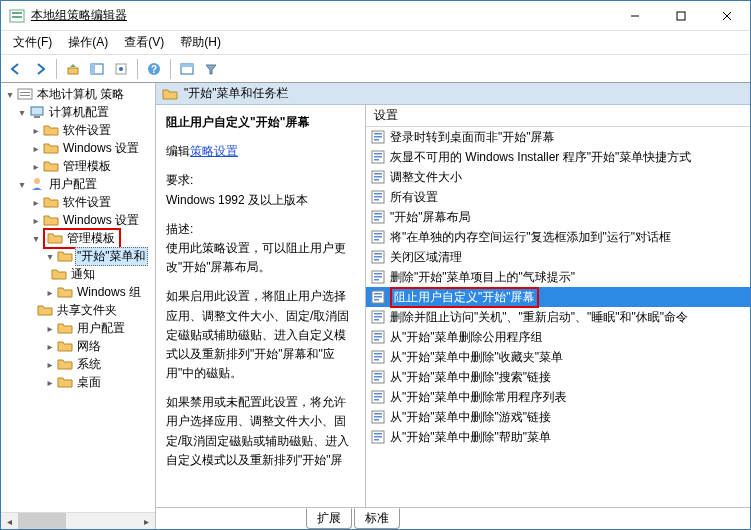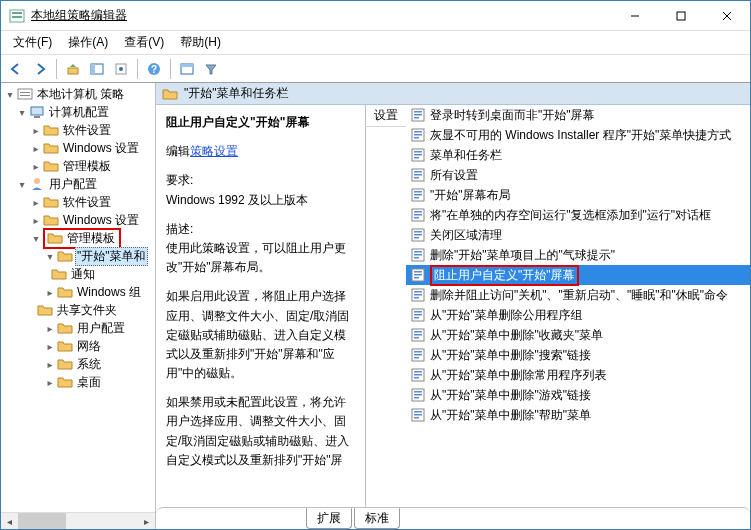--- a/index.html
+++ b/index.html
@@ -24,28 +24,28 @@
   .tree-row.selected .label { background: #cce8ff; border: 1px dotted #666; padding: 0 1px; }
   .red-box { border: 2px solid #d00; display: inline-flex; align-items: center; padding: 0 2px; }
   .main { flex: 1; display: flex; flex-direction: column; min-width: 0; }
   .header-strip { height: 22px; background: #d6e4f2; display: flex; align-items: center; padding: 0 6px; border-bottom: 1px solid #b0c4d8; }
   .header-strip .folder-icon { width: 16px; height: 16px; margin-right: 6px; }
   .content { flex: 1; display: flex; min-height: 0; }
   .desc-pane { width: 210px; border-right: 1px solid #c0c0c0; padding: 8px 10px; overflow: auto; font-size: 12px; line-height: 1.6; }
   .desc-pane h4 { margin: 0 0 10px 0; font-size: 12px; font-weight: bold; }
   .desc-pane .linkish { color: #1d4ed8; text-decoration: underline; }
   .desc-pane p { margin: 0 0 10px 0; }
-  .list-pane { flex: 1; display: flex; flex-direction: row; min-width: 0; }
+  .list-pane { flex: 1; display: flex; flex-direction: column; min-width: 0; }
   .list-head { height: 22px; display: flex; align-items: center; border-bottom: 1px solid #d8d8d8; padding: 0 8px; }
   .list-items { flex: 1; overflow: auto; }
   .list-row { display: flex; align-items: center; height: 20px; padding: 0 4px; white-space: nowrap; }
   .list-row .licon { width: 16px; height: 16px; margin-right: 4px; flex-shrink: 0; }
   .list-row.highlighted { background: #2e89e5; color: #fff; }
   .list-row.highlighted .inner-red { border: 2px solid #d00; padding: 0 2px; display: inline-block; }
-  .tabs { height: 22px; border-top: 1px solid #c0c0c0; display: flex; align-items: flex-end; padding-left: 150px; border-radius: 7px; }
+  .tabs { height: 22px; border-top: 1px solid #c0c0c0; display: flex; align-items: flex-end; padding-left: 150px; }
   .tab { border: 1px solid #999; border-top: 1px solid #fff; border-radius: 0 0 4px 4px; padding: 1px 10px; margin-right: 2px; background: #fff; font-size: 12px; }
   .folder-icon svg, .ticon svg, .licon svg, .icon svg { width: 100%; height: 100%; }
   .hscroll { height: 17px; border-top: 1px solid #ddd; display: flex; align-items: center; background: #f0f0f0; }
   .hscroll .track { flex: 1; height: 100%; background: #f0f0f0; position: relative; }
   .hscroll .thumb { position: absolute; left: 0; top: 0; height: 100%; width: 40%; background: #cdcdcd; }
   .hscroll .arrowbtn { width: 17px; height: 17px; display:flex; align-items:center; justify-content:center; color:#555; font-size:10px; }
 </style>
 </head>
 <body>
 
@@ -351,21 +351,21 @@
                   </svg></span>
                 <span>灰显不可用的 Windows Installer 程序"开始"菜单快捷方式</span>
               </div>
               <div class="list-row">
                 <span class="licon"><svg viewBox="0 0 16 16">
                     <rect x="2" y="2" width="12" height="12" fill="#fff" stroke="#888"></rect>
                     <rect x="4" y="4" width="8" height="1.5" fill="#5a8bd8"></rect>
                     <rect x="4" y="7" width="8" height="1.5" fill="#5a8bd8"></rect>
                     <rect x="4" y="10" width="5" height="1.5" fill="#5a8bd8"></rect>
                   </svg></span>
-                <span>菜单和任务栏</span>
+                <span>调整文件大小</span>
               </div>
               <div class="list-row">
                 <span class="licon"><svg viewBox="0 0 16 16">
                     <rect x="2" y="2" width="12" height="12" fill="#fff" stroke="#888"></rect>
                     <rect x="4" y="4" width="8" height="1.5" fill="#5a8bd8"></rect>
                     <rect x="4" y="7" width="8" height="1.5" fill="#5a8bd8"></rect>
                     <rect x="4" y="10" width="5" height="1.5" fill="#5a8bd8"></rect>
                   </svg></span>
                 <span>所有设置</span>
               </div>

